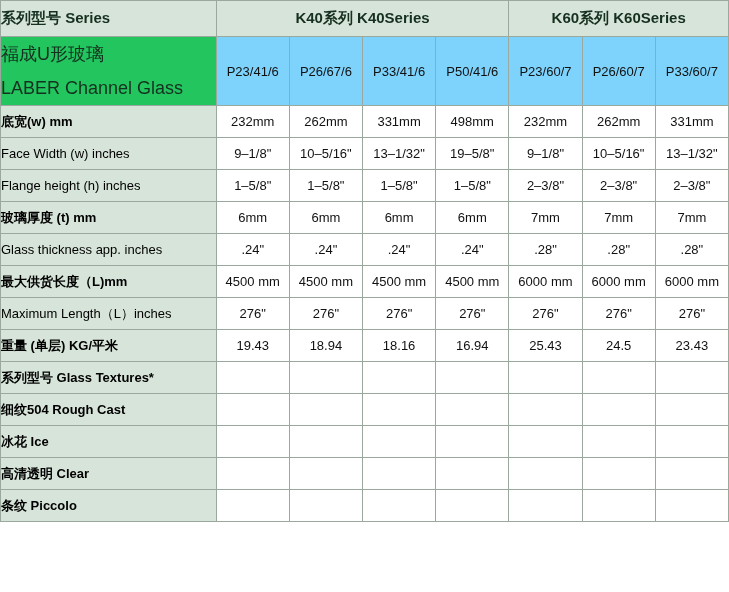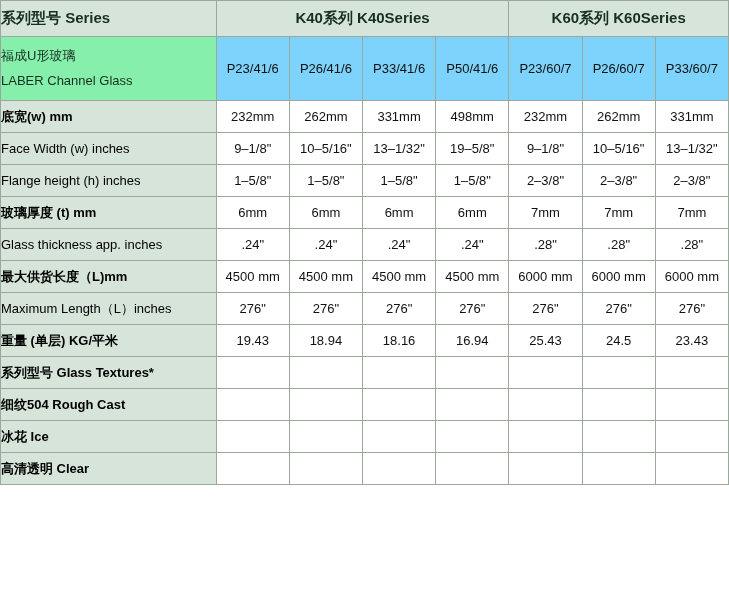--- a/index.html
+++ b/index.html
@@ -36,22 +36,22 @@
   }
   .hdr-group {
     background: #d7e4d9;
     font-weight: bold;
     font-size: 15px;
     color: #16301f;
     text-align: center;
     height: 36px;
   }
   .hdr-product-label {
-    background: #86efac;
-    font-size: 13px;
+    background: #22c55e;
+    font-size: 18px;
     color: #16301f;
     text-align: left;
     padding: 6px 8px;
     height: 64px;
     line-height: 1.9;
   }
   .hdr-product-label .l1 { display: block; }
   .hdr-product-label .l2 { display: block; }
   .hdr-model {
     background: #7dd3fc;
@@ -102,21 +102,21 @@
       <td class="hdr-series">系列型号 Series</td>
       <td class="hdr-group" colspan="4">K40系列 K40Series</td>
       <td class="hdr-group" colspan="3">K60系列 K60Series</td>
     </tr>
     <tr>
       <td class="hdr-product-label">
         <span class="l1">福成U形玻璃</span>
         <span class="l2">LABER Channel Glass</span>
       </td>
       <td class="hdr-model">P23/41/6</td>
-      <td class="hdr-model">P26/41/6</td>
+      <td class="hdr-model">P26/67/6</td>
       <td class="hdr-model">P33/41/6</td>
       <td class="hdr-model">P50/41/6</td>
       <td class="hdr-model">P23/60/7</td>
       <td class="hdr-model">P26/60/7</td>
       <td class="hdr-model">P33/60/7</td>
     </tr>
   <tr>
         <td class="row-label cn">底宽(w) mm</td>
         <td class="cell">232mm</td>
         <td class="cell">262mm</td>
@@ -229,14 +229,24 @@
       <tr>
         <td class="row-label cn">高清透明 Clear</td>
         <td class="cell empty"></td>
         <td class="cell empty"></td>
         <td class="cell empty"></td>
         <td class="cell empty"></td>
         <td class="cell empty"></td>
         <td class="cell empty"></td>
         <td class="cell empty"></td>
       </tr>
+      <tr>
+        <td class="row-label cn">条纹 Piccolo</td>
+        <td class="cell empty"></td>
+        <td class="cell empty"></td>
+        <td class="cell empty"></td>
+        <td class="cell empty"></td>
+        <td class="cell empty"></td>
+        <td class="cell empty"></td>
+        <td class="cell empty"></td>
+      </tr>
     </tbody>
 </table>
 
 </body></html>

